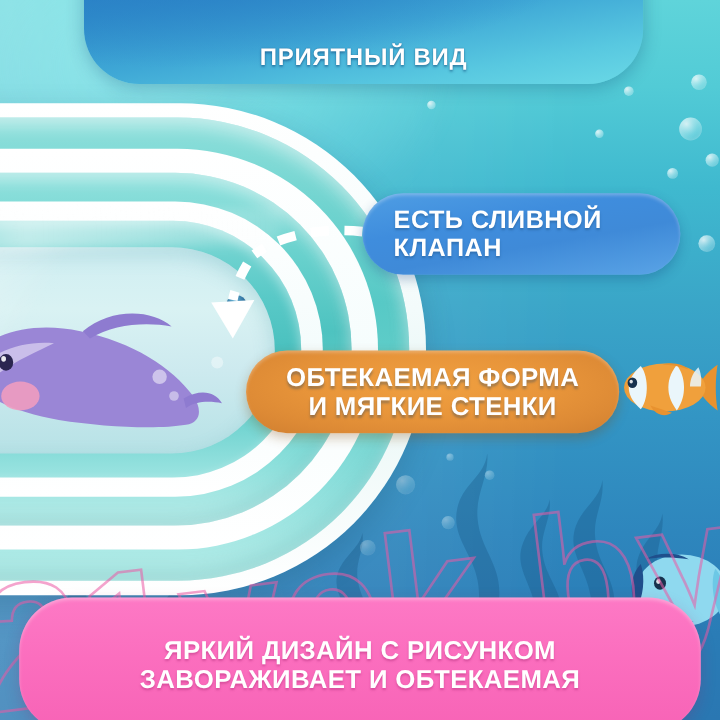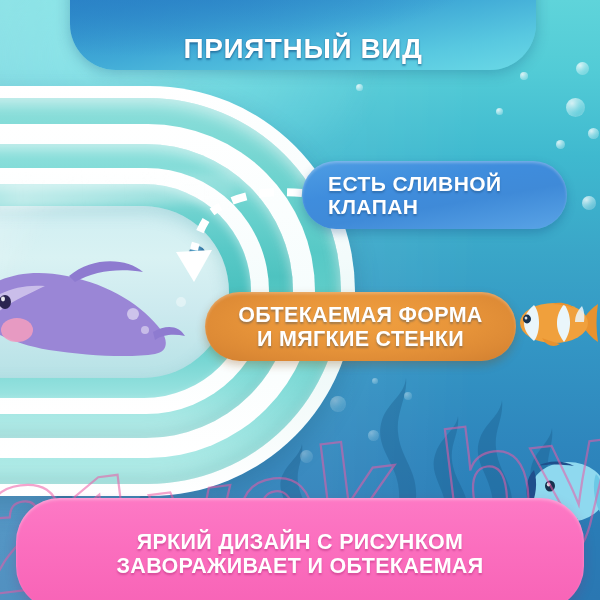--- a/index.html
+++ b/index.html
@@ -58,21 +58,21 @@
     border-radius:0 0 46px 46px;
     background:
       radial-gradient(ellipse at 18% 12%, #2a7fc6 0%, rgba(42,127,198,0) 62%),
       linear-gradient(170deg,#1f6fbe 0%,#2f8ecb 34%,#3fa8d6 58%,#58c8e0 82%,#6ad9e6 100%);
     box-shadow:0 3px 14px rgba(10,60,110,.28);
     display:flex;align-items:flex-end;justify-content:center;
     padding-bottom:8px;box-sizing:border-box;
   }
   .top-banner .txt{
     text-align:right;color:#fff;
-    font-weight:bold;font-size:28px;line-height:27px;
+    font-weight:bold;font-size:20px;line-height:27px;
     letter-spacing:.6px;
     text-shadow:0 2px 2px rgba(12,62,110,.45), 0 0 1px rgba(12,62,110,.6);
   }
 
   
   .pool-wrap{
     position:absolute;left:-245px;top:86px;width:600px;height:410px;
   }
   .pool-ring{
     position:absolute;border-radius:50%/50%;

